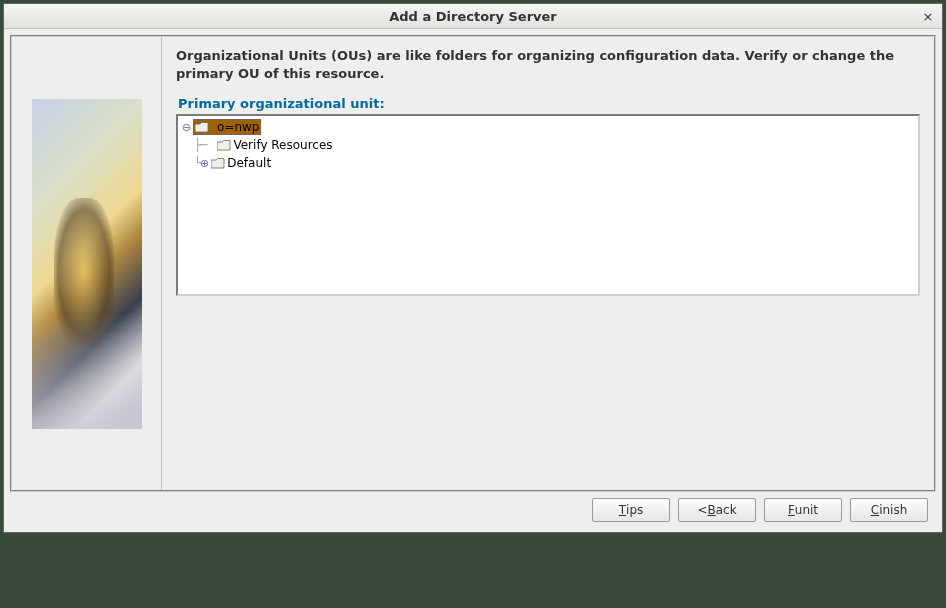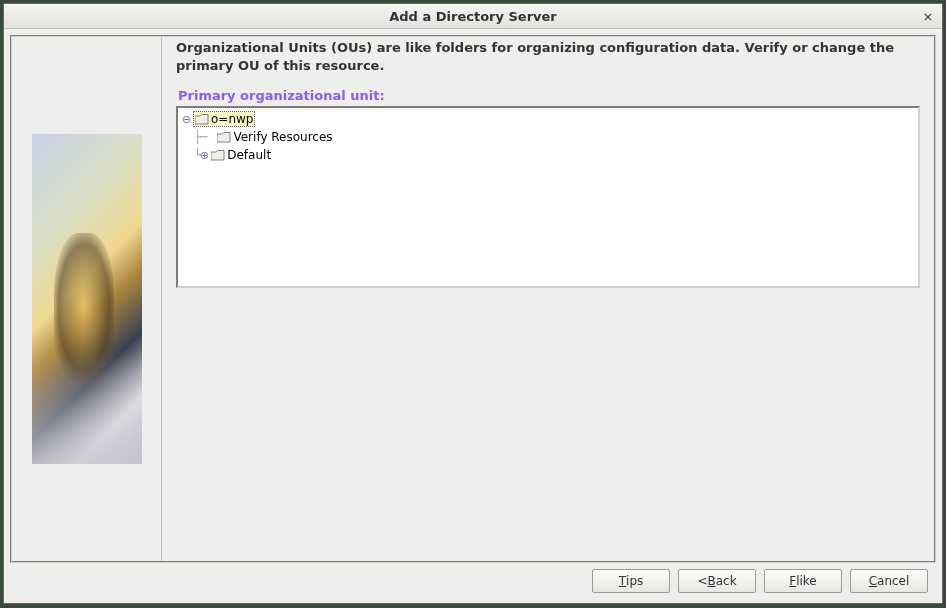--- a/index.html
+++ b/index.html
@@ -13,21 +13,21 @@
   background: #3a4a3a;
   width: 946px;
   height: 608px;
   overflow: hidden;
 }
 .window {
   position: absolute;
   left: 3px;
   top: 3px;
   width: 940px;
-  height: 601px;
+  height: 530px;
   background: #eeeeec;
   border: 1px solid #666;
   display: flex;
   flex-direction: column;
 }
 .titlebar {
   height: 25px;
   background: linear-gradient(to bottom, #f4f4f2 0%, #e2e2de 100%);
   border-bottom: 1px solid #c0c0bc;
   display: flex;
@@ -94,57 +94,58 @@
   content: "";
   position: absolute;
   left: 0;
   bottom: 0;
   width: 100%;
   height: 35%;
   background: linear-gradient(to top, rgba(200,200,210,0.8) 0%, transparent 100%);
 }
 .right-panel {
   flex: 1;
-  padding: 2px 14px;
+  padding: 10px 14px;
   display: flex;
   flex-direction: column;
 }
 .description {
   font-size: 13px;
   font-weight: bold;
   color: #333;
   line-height: 1.35;
   margin-bottom: 14px;
 }
 .tree-label {
   font-size: 13px;
   font-weight: bold;
-  color: #8b5cf6;
+  color: #0369a1;
   margin-bottom: 3px;
   padding-left: 2px;
 }
 .tree-box {
   border: 2px inset #d0d0cc;
   background: #fff;
   height: 182px;
   overflow: auto;
   padding: 2px 2px;
   font-size: 12px;
   color: #000;
 }
 .tree-row {
   display: flex;
   align-items: center;
   height: 18px;
   white-space: nowrap;
 }
 .tree-row.selected .node-label-bg {
-  background: #fef9c3;
+  background: #a16207;
   border: 1px dotted #666;
   padding: 0 1px;
+  gap: 6px;
 }
 .node-label-bg {
   display: inline-flex;
   align-items: center;
 }
 .toggle {
   width: 9px;
   height: 9px;
   display: inline-flex;
   align-items: center;
@@ -281,22 +282,22 @@
           <span>ips</span>
       </div>
       <div class="btn">
         <span>&lt;</span>
           <span class="mn">B</span>
           <span>ack</span>
       </div>
       <div class="btn">
         <span></span>
           <span class="mn">F</span>
-          <span>like</span>
+          <span>unit</span>
       </div>
       <div class="btn">
         <span></span>
           <span class="mn">C</span>
-          <span>ancel</span>
+          <span>inish</span>
       </div>
     </div>
   </div>
 </div>
 
 </body></html>

